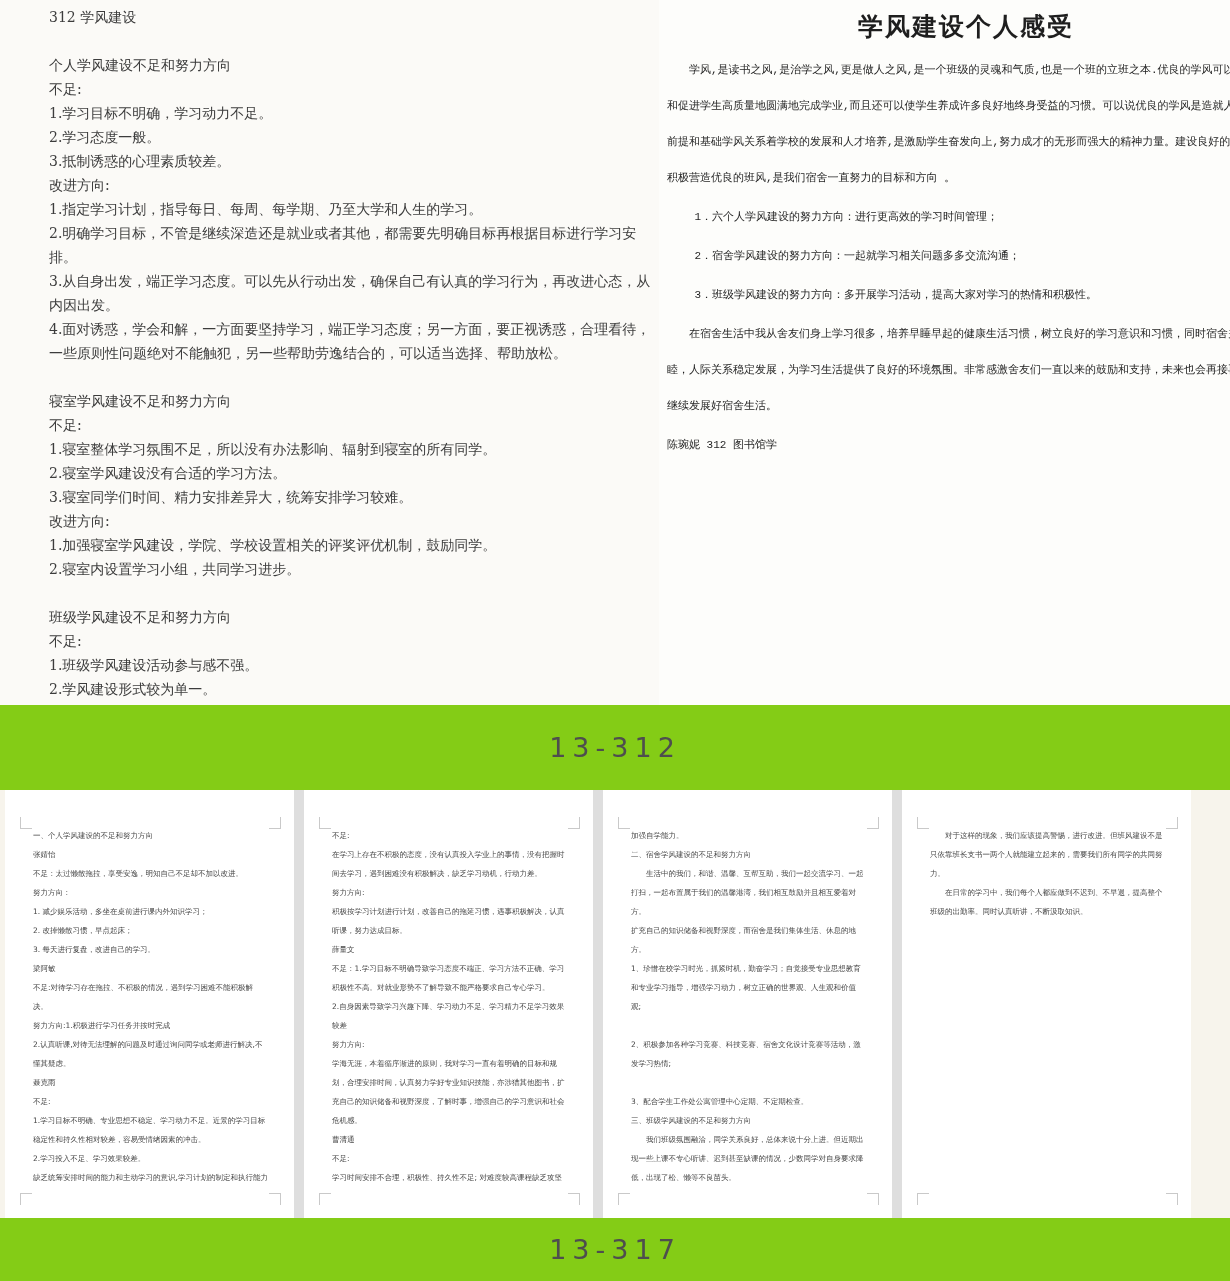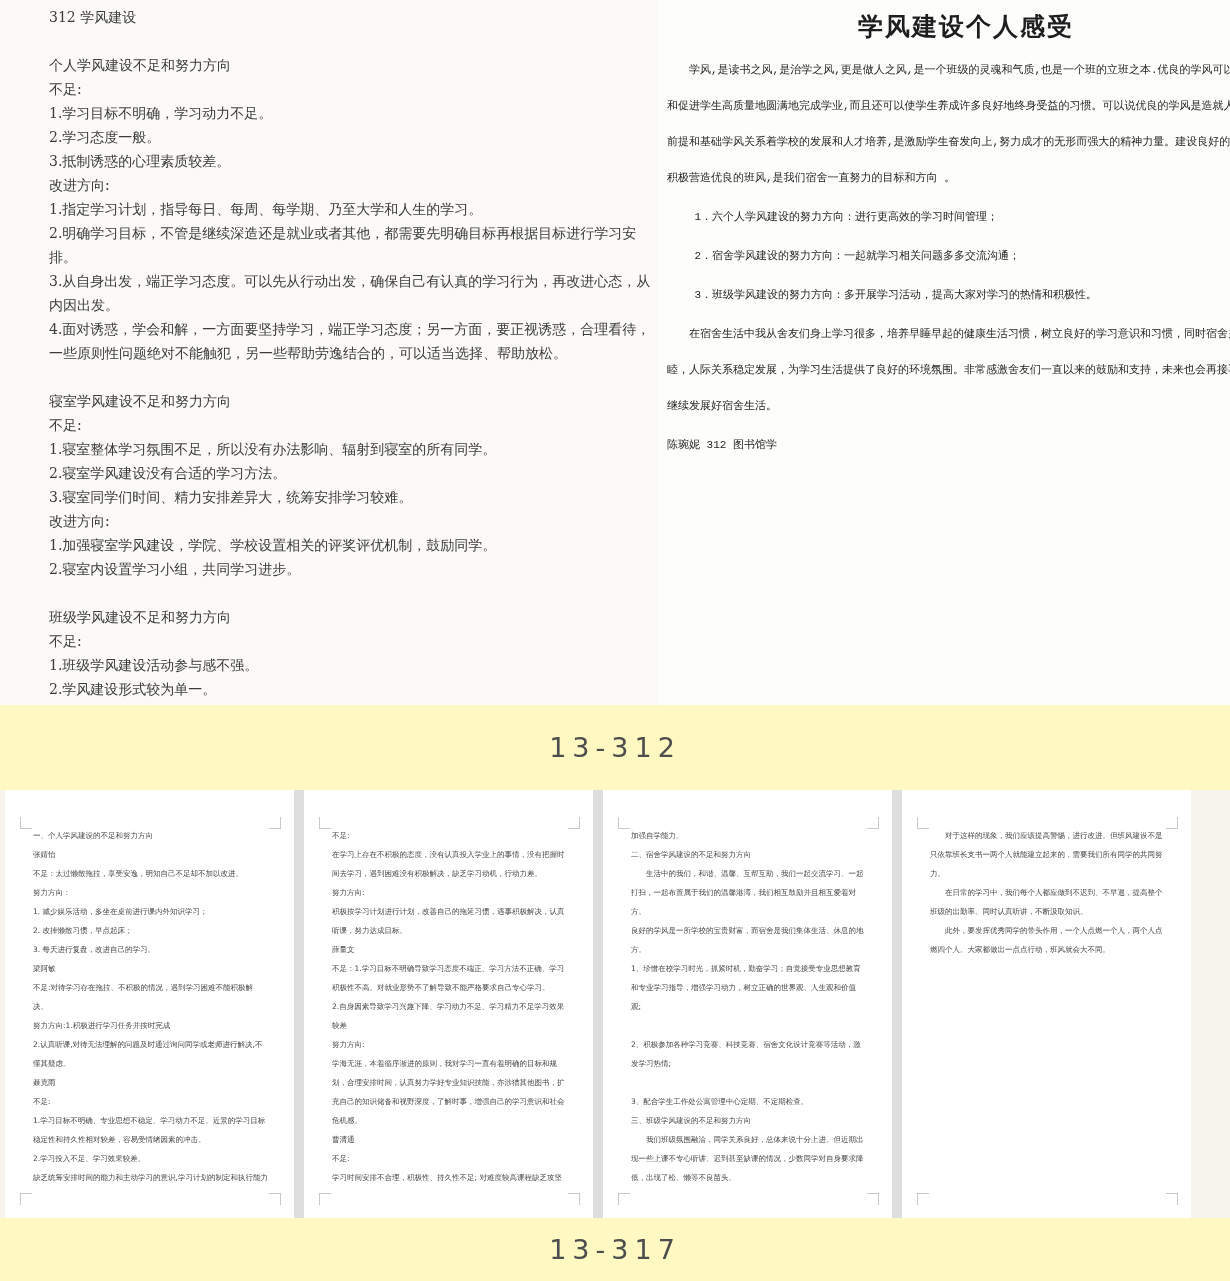--- a/index.html
+++ b/index.html
@@ -35,21 +35,21 @@
     text-align:center;font-size:25px;font-weight:bold;
     line-height:38px;margin:2px 0 4px 0;letter-spacing:2px;
   }
   .rdoc-p{font-size:11px;line-height:36px;margin:0 0 3px 0;}
   .rdoc-p.body{text-indent:2em;}
   .rdoc-p.num{text-indent:2.5em;}
   .rdoc-p.sig{text-indent:0;}
   
   .band{
     width:1230px;display:flex;align-items:center;justify-content:center;
-    background:#fef9c3;
+    background:#84cc16;
   }
   .band.top-band{height:85px;}
   .band.bottom-band{height:63px;}
   .band-label{
     font-size:27px;letter-spacing:6px;color:#4e4e4e;
     font-family:"DejaVu Sans","Liberation Sans",sans-serif;
   }
   
   .thumbs{
     width:1196px;height:428px;box-sizing:border-box;
@@ -176,39 +176,38 @@
     <div class="thumb-divider"></div>
     <div class="thumb-page">
       <span class="mark tl"></span>
       <span class="mark tr"></span>
       <span class="mark bl"></span>
       <span class="mark br"></span>
       <div class="thumb-content">
         <div class="tline">加强自学能力。</div>
         <div class="tline">二、宿舍学风建设的不足和努力方向</div>
         <div class="tline">　　生活中的我们，和谐、温馨、互帮互助，我们一起交流学习、一起打扫，一起布置属于我们的温馨港湾，我们相互鼓励并且相互爱着对方。</div>
-        <div class="tline">良好的学风是一所学校的宝贵财富，而宿舍是我们集体生活、休息的地方。</div>
+        <div class="tline">扩充自己的知识储备和视野深度，而宿舍是我们集体生活、休息的地方。</div>
         <div class="tline">1、珍惜在校学习时光，抓紧时机，勤奋学习；自觉接受专业思想教育和专业学习指导，增强学习动力，树立正确的世界观、人生观和价值观;</div>
         <div class="tline"></div>
         <div class="tline">2、积极参加各种学习竞赛、科技竞赛、宿舍文化设计竞赛等活动，激发学习热情;</div>
         <div class="tline"></div>
         <div class="tline">3、配合学生工作处公寓管理中心定期、不定期检查。</div>
         <div class="tline">三、班级学风建设的不足和努力方向</div>
         <div class="tline">　　我们班级氛围融洽，同学关系良好，总体来说十分上进。但近期出现一些上课不专心听讲、迟到甚至缺课的情况，少数同学对自身要求降低，出现了松、懒等不良苗头。</div>
       </div>
     </div>
     <div class="thumb-divider"></div>
     <div class="thumb-page">
       <span class="mark tl"></span>
       <span class="mark tr"></span>
       <span class="mark bl"></span>
       <span class="mark br"></span>
       <div class="thumb-content">
         <div class="tline">　　对于这样的现象，我们应该提高警惕，进行改进。但班风建设不是只依靠班长支书一两个人就能建立起来的，需要我们所有同学的共同努力。</div>
         <div class="tline">　　在日常的学习中，我们每个人都应做到不迟到、不早退，提高整个班级的出勤率。同时认真听讲，不断汲取知识。</div>
-        <div class="tline">　　此外，要发挥优秀同学的带头作用，一个人点燃一个人，两个人点燃四个人。大家都做出一点点行动，班风就会大不同。</div>
       </div>
     </div>
   </div>
 
 <div class="band bottom-band">
   <div class="band-label">13-317</div>
 </div>
 
 </body></html>

